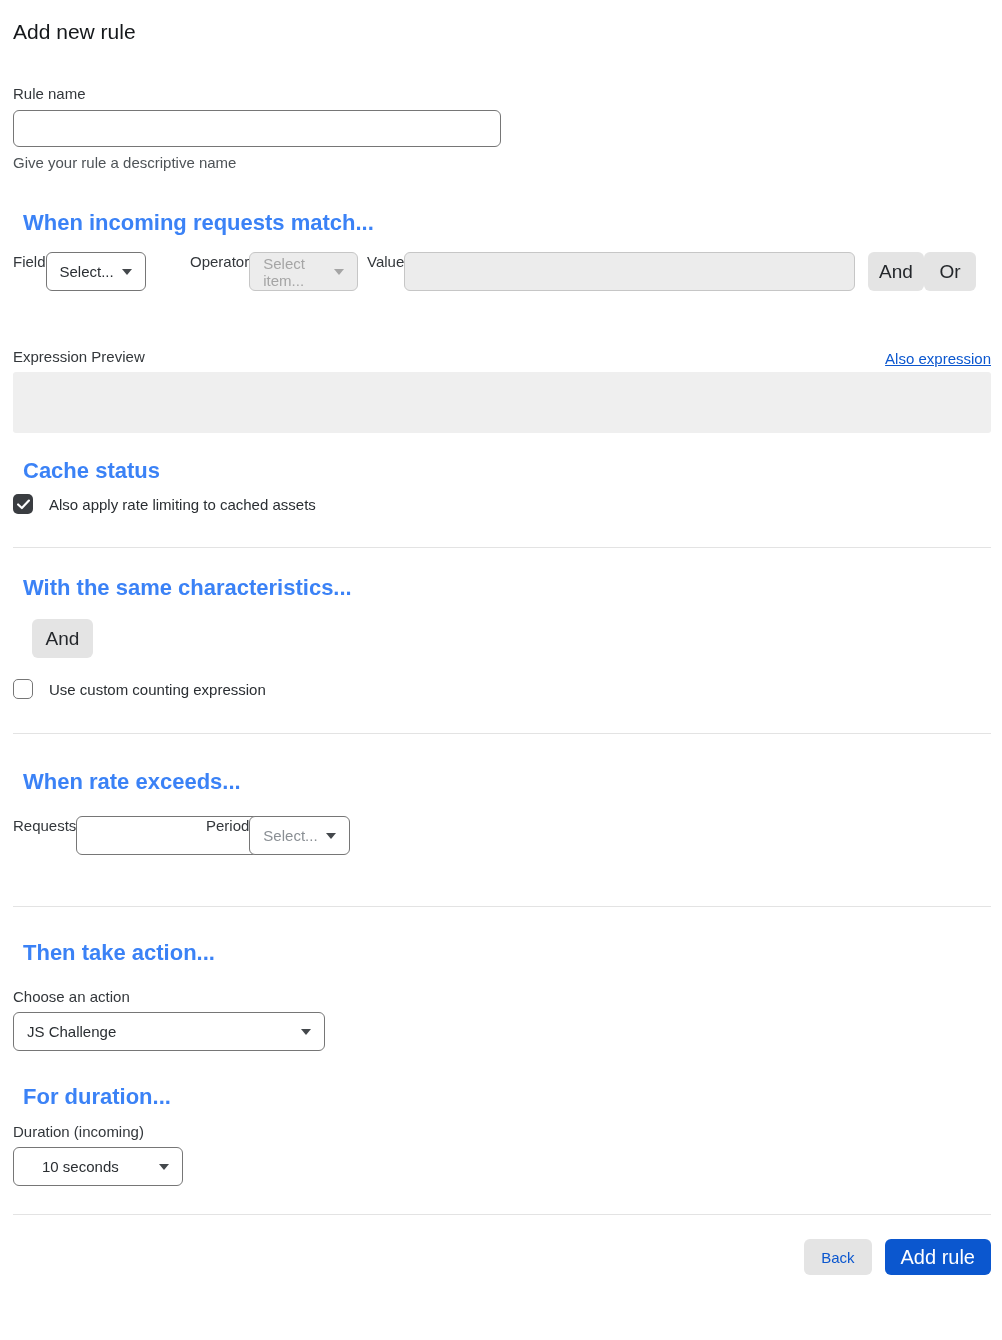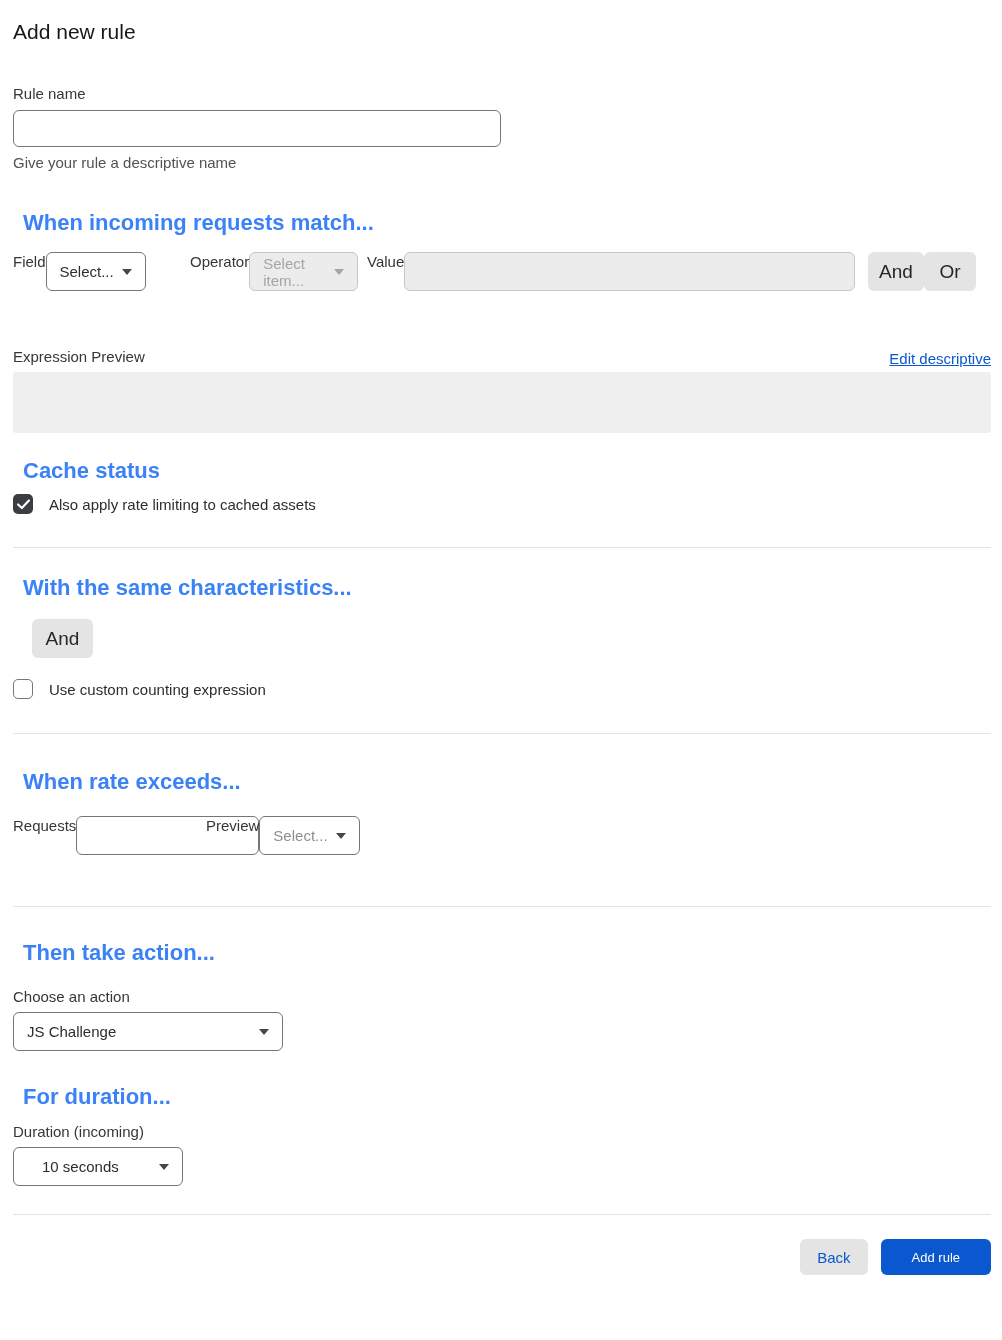--- a/index.html
+++ b/index.html
@@ -59,31 +59,31 @@
 
   .char-row { margin-top: 20px; align-items: center; }
   .w-char { width: 169px; }
   .and-btn-char { margin-left: 19px; width: 61px; padding: 0; }
 
   .rate-row { margin-top: 23px; }
   .w-requests { width: 183px; }
   .w-period { width: 385px; margin-left: 10px; }
   .requests-input { width: 183px; height: 39px; }
 
-  .w-action { width: 270px; }
+  .w-action { width: 312px; }
   .w-duration { width: 170px; padding-left: 28px; }
 
   .footer-row { margin-top: 24px; justify-content: flex-end; align-items: center; gap: 13px; }
   .back-btn {
     background: #e4e4e4; border: none; border-radius: 6px; height: 36px; padding: 0 17px;
     font-family: "Liberation Sans", sans-serif; font-size: 15px; color: #0b57cf; cursor: pointer;
   }
   .primary-btn {
-    background: #0b57cf; border: none; border-radius: 6px; height: 36px; padding: 0 31px;
-    font-family: "Liberation Sans", sans-serif; font-size: 13px; color: #ffffff; cursor: pointer;
+    background: #0b57cf; border: none; border-radius: 6px; height: 36px; padding: 0 16px;
+    font-family: "Liberation Sans", sans-serif; font-size: 20px; color: #ffffff; cursor: pointer;
   }
 </style>
 </head>
 <body>
 
 <div class="page">
 
   <h1 class="page-title">Add new rule</h1>
 
   <div style="margin-top:40px;">
@@ -112,21 +112,21 @@
     <div class="col w-value">
       <div class="field-label">Value</div>
       <input class="text-input disabled" style="width: 488px; height: 39px;" type="text" disabled="">
     </div>
     <button class="gray-btn and-btn-match">And</button>
     <button class="gray-btn or-btn-match">Or</button>
   </div>
 
   <div class="row preview-row">
     <div class="field-label">Expression Preview</div>
-    <a class="link">Edit descriptive</a>
+    <a class="link">Also expression</a>
   </div>
   <div class="preview-box"></div>
 
   <h2 class="section-heading" style="margin-top:27px;">Cache status</h2>
   <div class="check-row" style="margin-top:12px;">
     <span class="checkbox checked">
       <svg width="13" height="11" viewBox="0 0 12 10">
           <path d="M1 5 L4.5 8.3 L11 1.4" stroke="#ffffff" stroke-width="2" fill="none" stroke-linecap="round" stroke-linejoin="round"></path>
         </svg>
     </span>
@@ -146,21 +146,21 @@
 
   <hr class="divider" style="margin-top:34px;">
 
   <h2 class="section-heading" style="margin-top:37px;">When rate exceeds...</h2>
   <div class="row rate-row">
     <div class="col w-requests">
       <div class="field-label">Requests</div>
       <input class="text-input requests-input" type="text" style="">
     </div>
     <div class="col w-period">
-      <div class="field-label">Preview</div>
+      <div class="field-label">Period</div>
       <div class="select" style="color:#8a8f94;">
         <span>Select...</span>
         <span class="caret"></span>
       </div>
     </div>
   </div>
 
   <hr class="divider" style="margin-top:51px;">
 
   <h2 class="section-heading" style="margin-top:35px;">Then take action...</h2>

